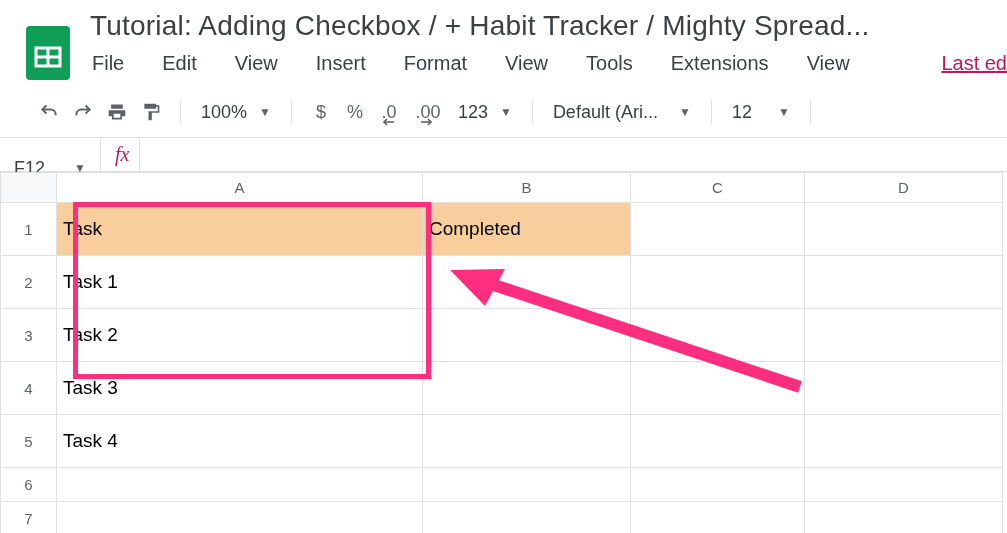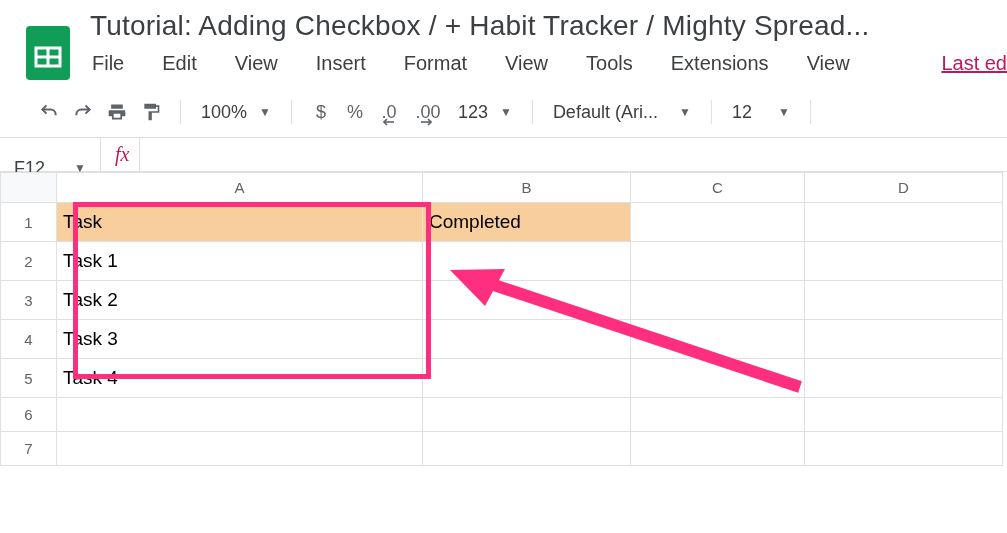--- a/index.html
+++ b/index.html
@@ -134,21 +134,21 @@
   .row-hdr {
     width: 56px;
     background: #fff;
     color: #5f6368;
     font-size: 15px;
     text-align: center;
   }
   .corner { width:56px; background:#f8f9fa;}
   td.cell {
     height: 34px;
-    padding: 8px 6px;
+    padding: 15px 6px;
     font-size: 19px;
     color: #000;
     text-align: left;
     vertical-align: middle;
   }
   .colA { width: 366px; }
   .colB { width: 208px; }
   .colC { width: 174px; }
   .colD { width: 198px; }
   .hdr-row td.cell { background: #f7ce9c; }

